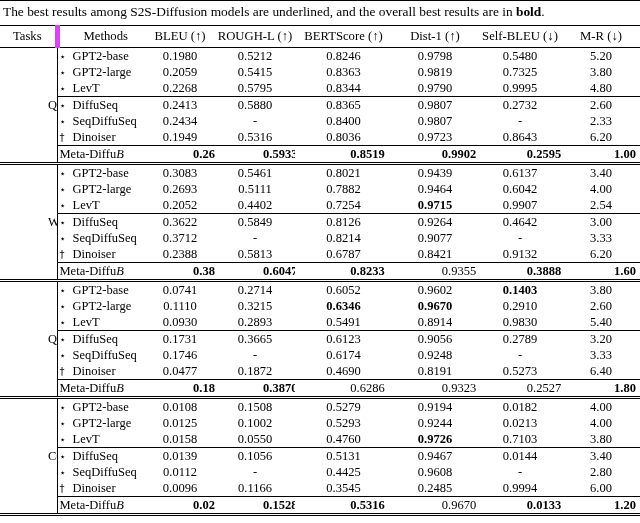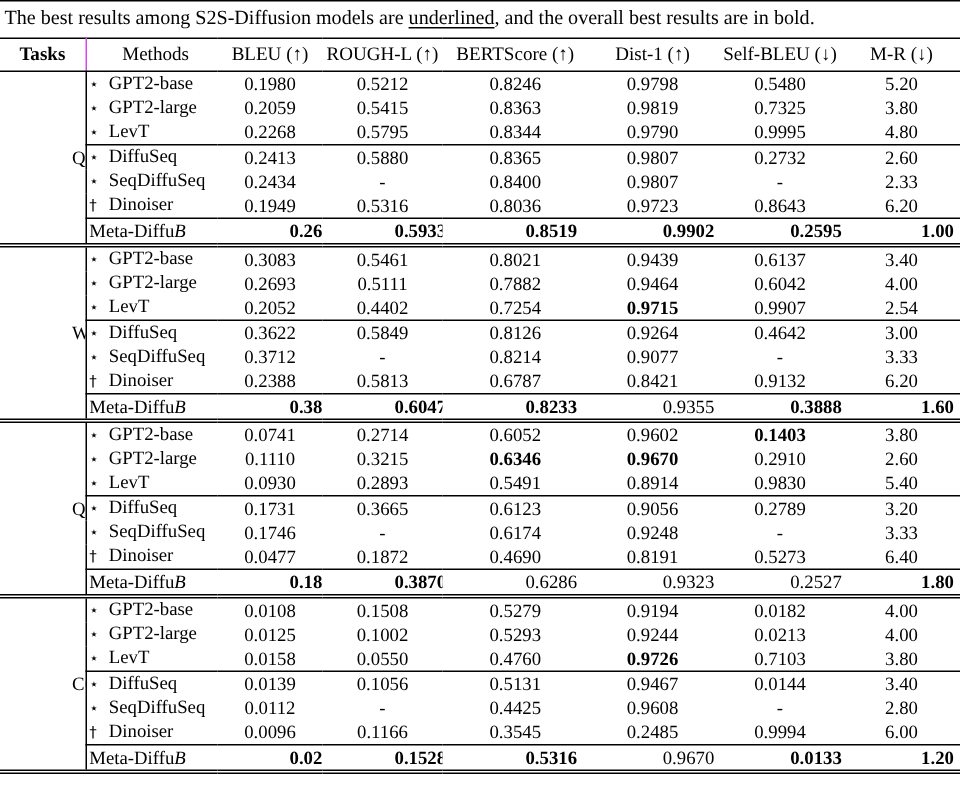--- a/index.html
+++ b/index.html
@@ -5,33 +5,33 @@
   html,body { margin:0; padding:0; }
   body {
     width:640px; height:523px; background:#ffffff; color:#000;
     font-family:"Liberation Serif", serif; overflow:hidden;
   }
   .caption {
     font-size:13.4px; line-height:1.25;
     padding:3px 2px 4px 3px;
     border-top:1.5px solid #000;
   }
-  .caption .u { text-decoration:underline; text-underline-offset:2px;margin-top:42px; }
-  .caption .b { font-weight:normal; }
+  .caption .u { text-underline-offset:2px;margin-top:42px; }
+  .caption .b { font-weight:bold; }
 
   table {
     width:640px; border-collapse:collapse; table-layout:fixed;
     font-size:12.5px;
   }
   th {
     font-weight:normal; font-size:12.7px; height:21px;
     border-top:1.5px solid #000; border-bottom:1px solid #000;
     text-align:center; padding:0; white-space:nowrap; overflow:hidden;
   }
-  th.th-tasks { border-right:1px solid #d946ef;font-weight:bold; }
+  th.th-tasks { border-right:5px solid #d946ef; }
   th.th-methods { text-align:left; padding-left:24px; }
   td {
     height:16px; padding:0; text-align:center;
     white-space:nowrap; overflow:hidden; line-height:1;
   }
   td.task-cell {
     border-right:1px solid #000; text-align:center;
   }
   td.method { text-align:left; padding-left:2px; }
   .prefix {

